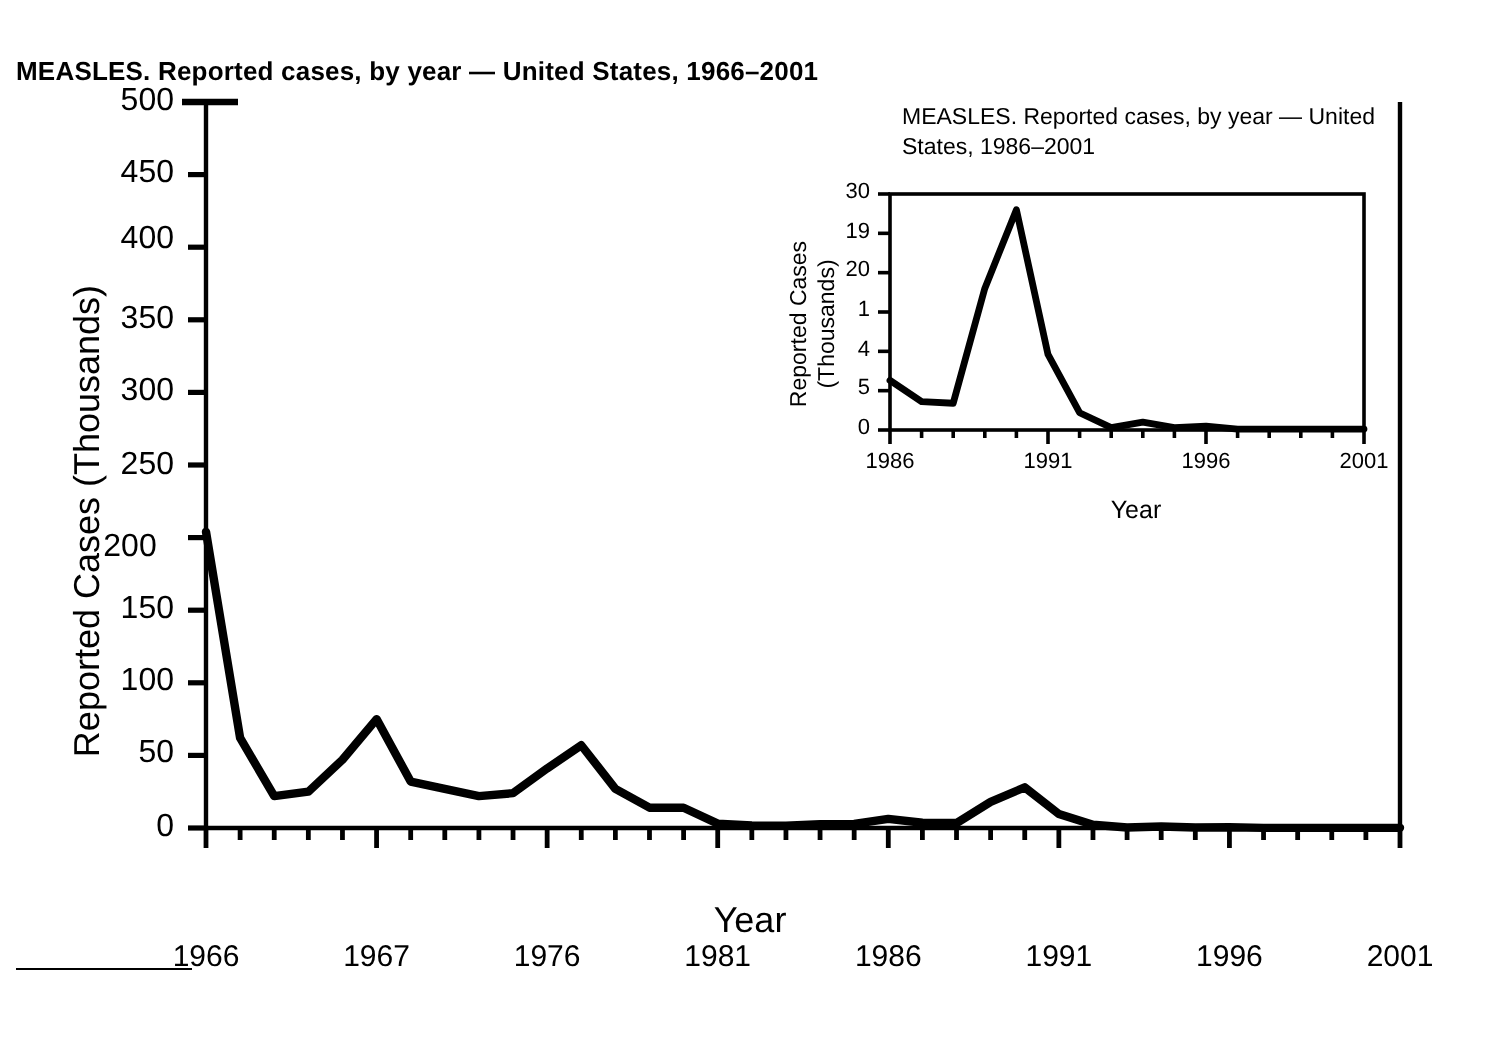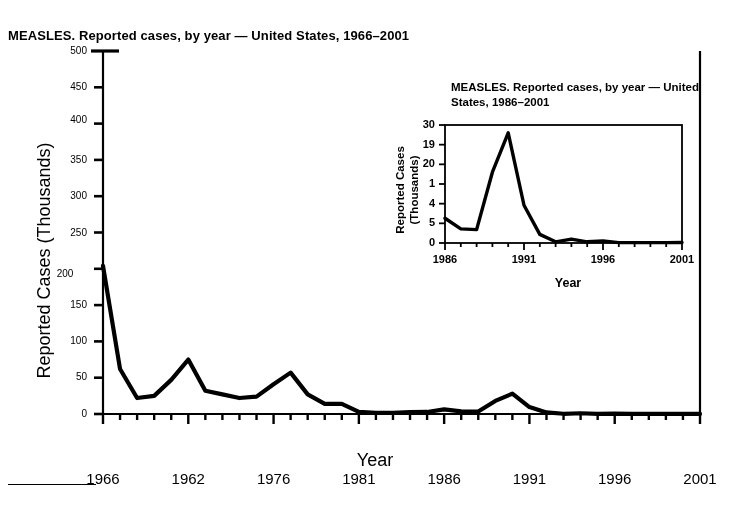--- a/index.html
+++ b/index.html
@@ -37,21 +37,21 @@
   }
 
   #main-plot-svg {
     position: absolute;
     left: 0;
     top: 0;
   }
 
   .main-ytick-label {
     position: absolute;
-    font-size: 10px;
+    font-size: 16px;
     text-align: right;
     width: 44px;
     line-height: 15px;
   }
 
   .main-xtick-label {
     position: absolute;
     font-size: 15px;
     text-align: center;
     width: 60px;
@@ -77,24 +77,23 @@
     top: 420px;
     width: 200px;
     text-align: center;
     font-size: 18px;
   }
 
   
   #inset-chart {
     position: absolute;
     left: 388px;
-    top: 80px;
+    top: 52px;
     width: 306px;
     height: 218px;
-    font-weight: bold;
   }
 
   #inset-title {
     position: absolute;
     left: 63px;
     top: 0px;
     width: 248px;
     font-size: 11.5px;
     line-height: 14.5px;
   }
@@ -235,21 +234,21 @@
       <div class="main-ytick-label" style="left: 43px; top: 158.2px;">300</div>
       <div class="main-ytick-label" style="left: 43px; top: 194.5px;">250</div>
       <div class="main-ytick-label" style="left: 43px; top: 236px; text-align: center;">200</div>
       <div class="main-ytick-label" style="left: 43px; top: 267.1px;">150</div>
       <div class="main-ytick-label" style="left: 43px; top: 303.4px;">100</div>
       <div class="main-ytick-label" style="left: 43px; top: 339px;">50</div>
       <div class="main-ytick-label" style="left: 43px; top: 376px;">0</div>
     </div>
   <div id="main-xtick-labels">
       <div class="main-xtick-label" style="left: 73px; top: 397px;">1966</div>
-      <div class="main-xtick-label" style="left: 158.286px; top: 397px;">1962</div>
+      <div class="main-xtick-label" style="left: 158.286px; top: 397px;">1967</div>
       <div class="main-xtick-label" style="left: 243.571px; top: 397px;">1976</div>
       <div class="main-xtick-label" style="left: 328.857px; top: 397px;">1981</div>
       <div class="main-xtick-label" style="left: 414.143px; top: 397px;">1986</div>
       <div class="main-xtick-label" style="left: 499.429px; top: 397px;">1991</div>
       <div class="main-xtick-label" style="left: 584.714px; top: 397px;">1996</div>
       <div class="main-xtick-label" style="left: 670px; top: 397px;">2001</div>
     </div>
 </div>
 
 <div id="inset-chart">

